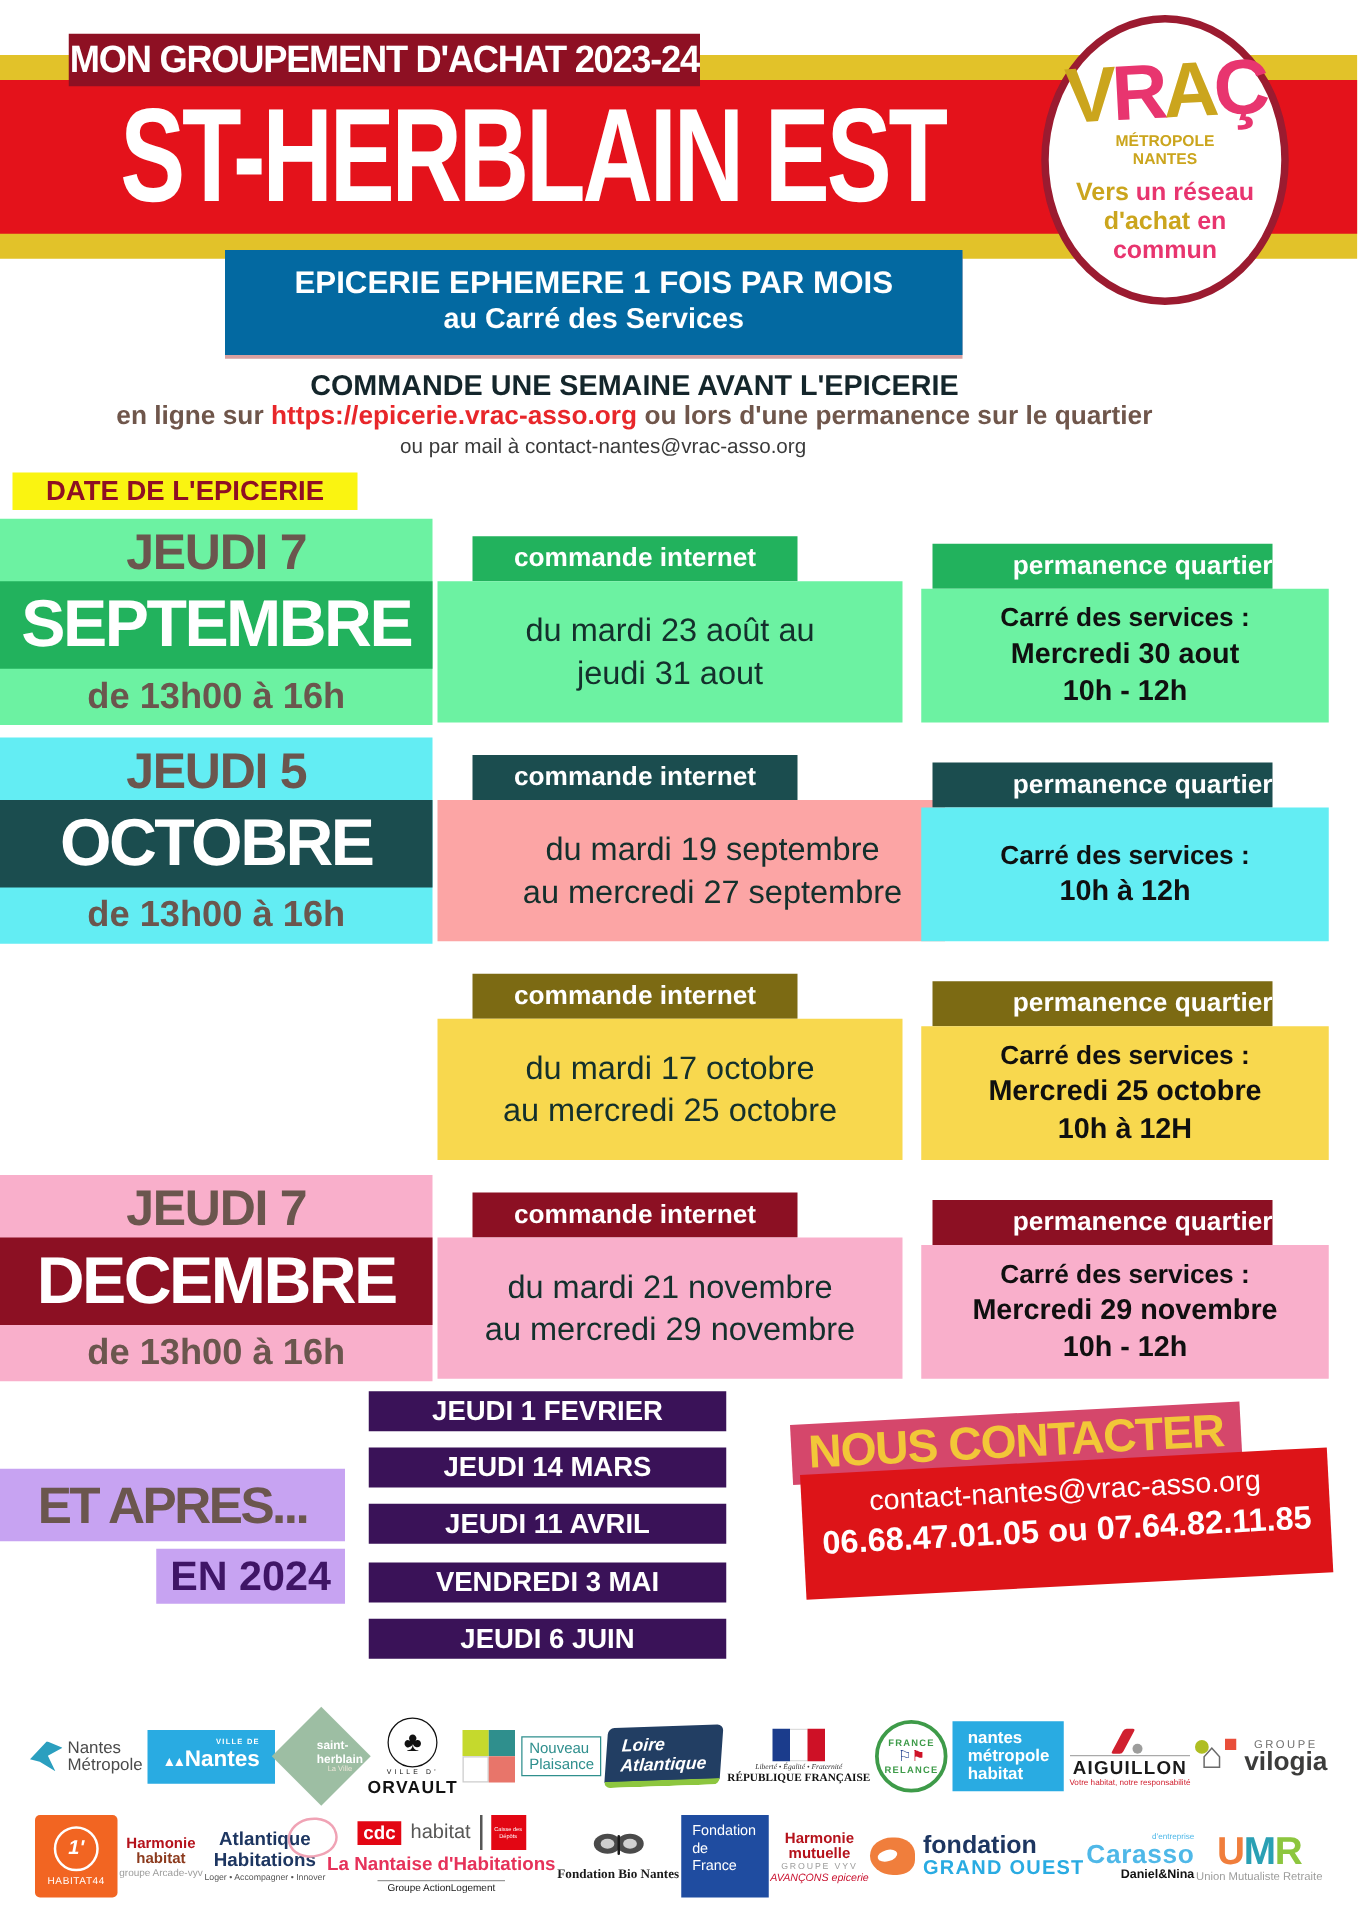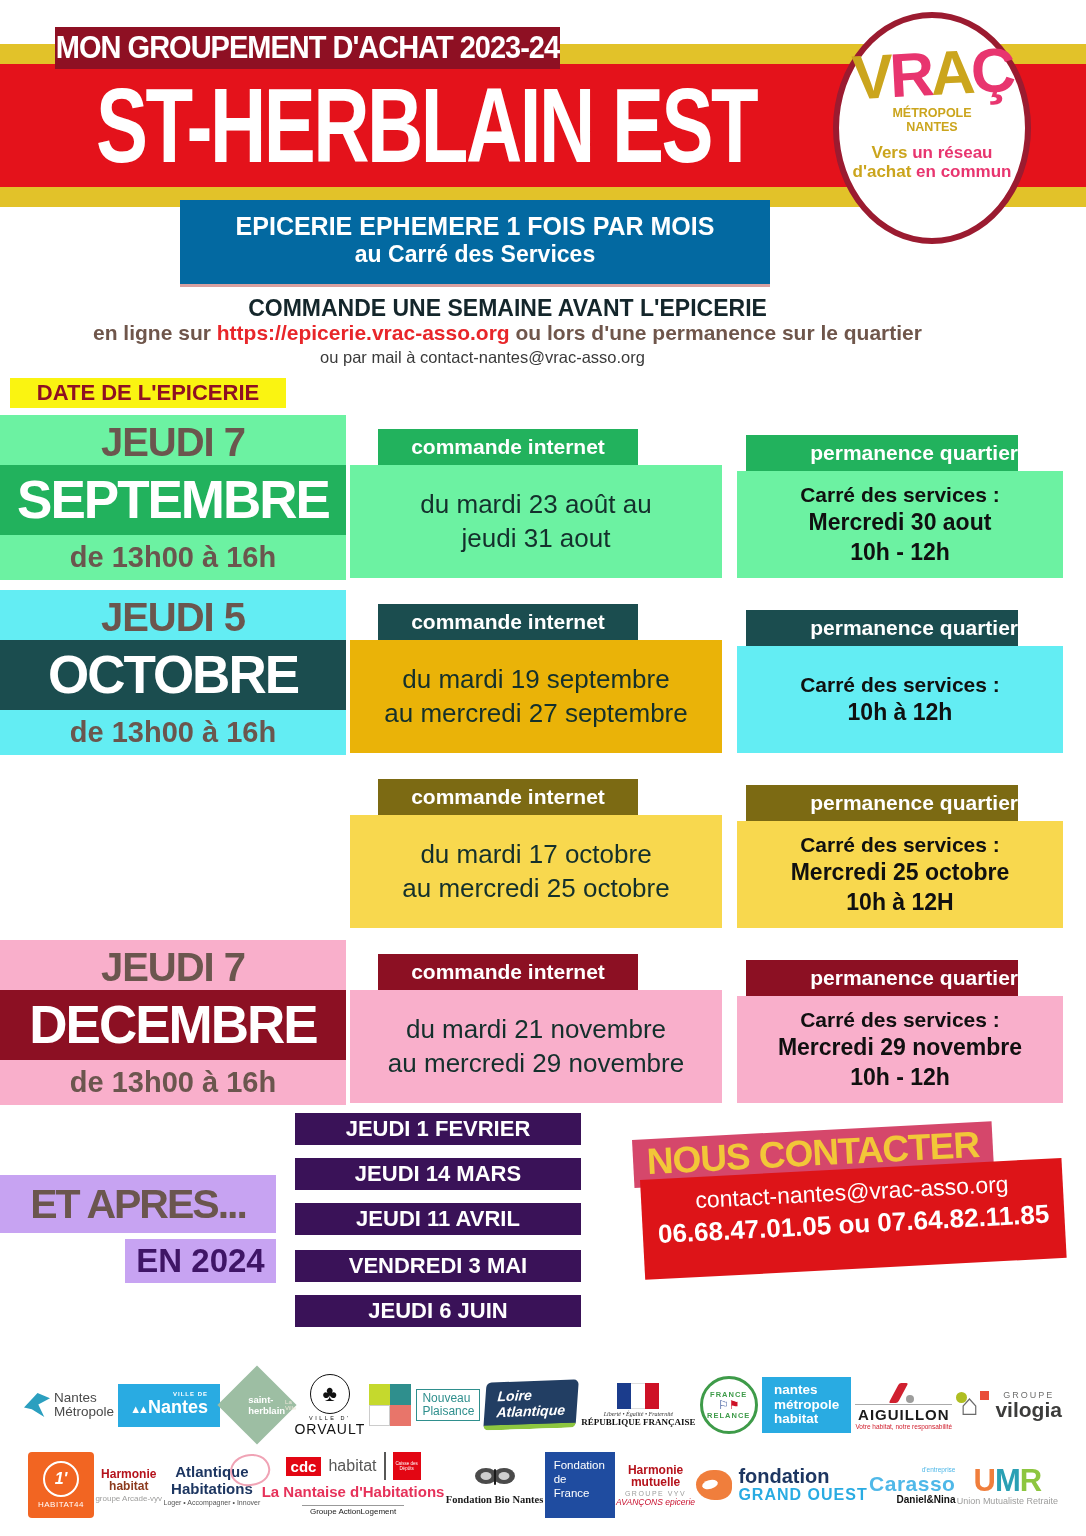--- a/index.html
+++ b/index.html
@@ -15,21 +15,21 @@
   .main-title { position:absolute; left:25px; top:66px; width:790px; height:120px;
             color:#fff; font-weight:bold; font-size:95px; line-height:118px; text-align:center;
             letter-spacing:-3px; transform:scaleX(.82) scaleY(1.12); transform-origin:center; white-space:nowrap; }
 
   .vrac-badge { position:absolute; left:833px; top:12px; width:198px; height:232px; background:#fff;
             border:6px solid #9B1B30; border-radius:50%; box-sizing:border-box; text-align:center; z-index:5; }
   .vrac-word { margin-top:26px; font-size:62px; font-weight:900; letter-spacing:-4px; line-height:60px;
             transform:rotate(-3deg); }
   .vrac-word .g { color:#CBA51D; } .vrac-word .p { color:#E8356F; }
   .vrac-metro { margin-top:2px; font-size:12.5px; font-weight:bold; color:#CBA51D; line-height:1.15; text-align:center; }
-  .vrac-tag { margin-top:8px; font-size:17px; font-weight:bold; line-height:1.15; }
+  .vrac-tag { margin-top:8px; font-size:20px; font-weight:bold; line-height:1.15; }
   .vrac-tag .g { color:#CBA51D; } .vrac-tag .p { color:#E8356F; }
 
   
   .epi-banner { position:absolute; left:180px; top:200px; width:590px; height:84px; background:#0369a1;
             color:#fff; text-align:center; z-index:2; box-shadow:0 3px 0 #D8A0A0; }
   .epi-l1 { margin-top:12px; font-size:25px; font-weight:bold; letter-spacing:0; }
   .epi-l2 { font-size:23px; font-weight:bold; }
   .order-heading { position:absolute; left:0; top:295px; width:1015px; text-align:center;
             font-size:23px; font-weight:bold; color:#14262B; letter-spacing:0; }
   .order-line { position:absolute; left:0; top:321px; width:1015px; text-align:center;
@@ -91,29 +91,29 @@
              clip-path:polygon(0 60%, 52% 0, 100% 22%, 55% 48%, 78% 100%, 30% 68%); }
   .nm-text { font-size:13.5px; color:#4A4A4A; line-height:1.05; }
 
   .lg-vn { background:#29ABE2; color:#fff; padding:7px 12px 9px; text-align:right; }
   .vn-top { display:block; font-size:6px; font-weight:bold; letter-spacing:1px; }
   .vn-sails { font-size:11px; letter-spacing:-3px; margin-right:2px; }
   .vn-main { font-size:18px; font-weight:bold; }
 
   .lg-sh { width:66px; height:66px; position:relative; }
   .sh-diamond { position:absolute; inset:5px; background:#9DBEA3; transform:rotate(45deg); }
-  .sh-text { position:absolute; inset:0; display:flex; flex-direction:row; align-items:center;
+  .sh-text { position:absolute; inset:0; display:flex; flex-direction:column; align-items:center;
              justify-content:center; color:#fff; font-size:9.5px; font-weight:bold;margin-left:30px; }
   .sh-sub { font-size:6px; font-weight:normal; color:#EDE6D8; }
 
   .lg-orv { text-align:center; }
   .orv-circle { width:38px; height:38px; margin:0 auto 1px; border-radius:50%; border:1.5px solid #111;
              display:flex; align-items:center; justify-content:center; font-size:22px; color:#111; }
   .orv-top { font-size:5.5px; letter-spacing:2.5px; color:#111; }
-  .orv-main { font-size:14px; font-weight:normal; letter-spacing:1px; color:#111; }
+  .orv-main { font-size:14px; font-weight:bold; letter-spacing:1px; color:#111; }
 
   .lg-np { display:flex; align-items:center; gap:5px; }
   .np-grid { width:42px; height:42px; display:grid; grid-template-columns:1fr 1fr; grid-template-rows:1fr 1fr; }
   .np-c1{background:#C5D92D} .np-c2{background:#2F8F8D} .np-c3{background:#fff; border:1px solid #CCC; box-sizing:border-box} .np-c4{background:#E8756A}
   .np-text { border:1px solid #2F8F8D; color:#2F8F8D; font-size:12px; line-height:1.1; padding:2px 5px; }
 
   .lg-la { background:#223E63; color:#fff; padding:7px 12px 5px; border-radius:5px; border-bottom:5px solid #8DC63F;
            transform:skew(-6deg) rotate(-2deg); font-weight:bold; font-style:italic; font-size:14px; line-height:1.12; }
 
   .lg-rf { text-align:center; }
@@ -253,21 +253,21 @@
     </div>
   </div>
 
   <div class="month-row" id="m1">
     <div class="m-left" style="background-color: rgb(99, 237, 243);">
       <div class="m-day">JEUDI 5</div>
       <div class="m-band" style="background-color: rgb(27, 77, 79);">OCTOBRE</div>
       <div class="m-hours">de 13h00 à 16h</div>
     </div>
     <div class="m-order-label" style="background-color: rgb(27, 77, 79);">commande internet</div>
-    <div class="m-order-body" style="background-color: #eab308;">
+    <div class="m-order-body" style="background-color: #fca5a5; padding-left: 34px;">
       <span>du mardi 19 septembre</span>
       <span>au mercredi 27 septembre</span>
     </div>
     <div class="m-perm-label" style="background-color: rgb(27, 77, 79);">permanence quartier</div>
     <div class="m-perm-body" style="background-color: rgb(99, 237, 243);">
       <span class="m-perm-title">Carré des services :</span>
       <span class="m-perm-line">10h à 12h</span>
     </div>
   </div>
 

